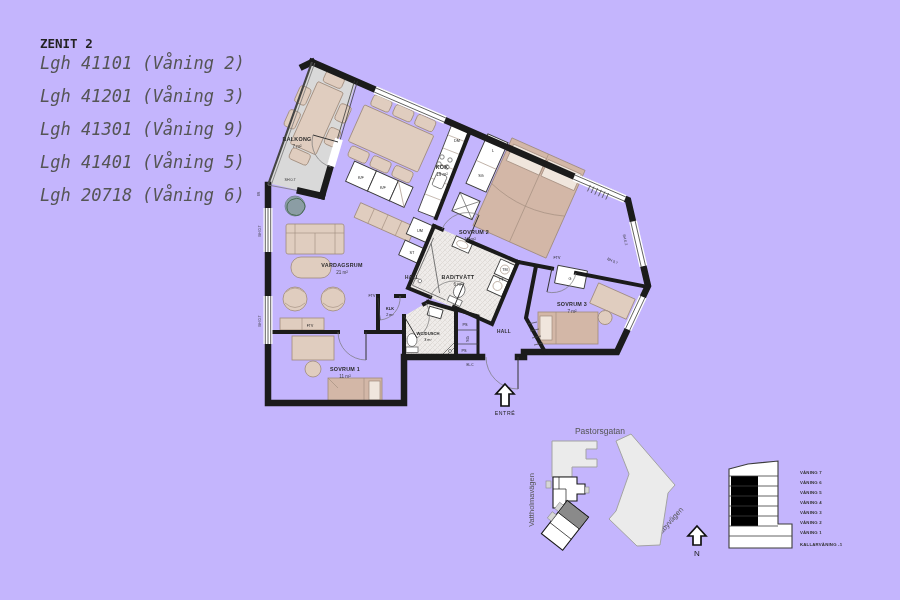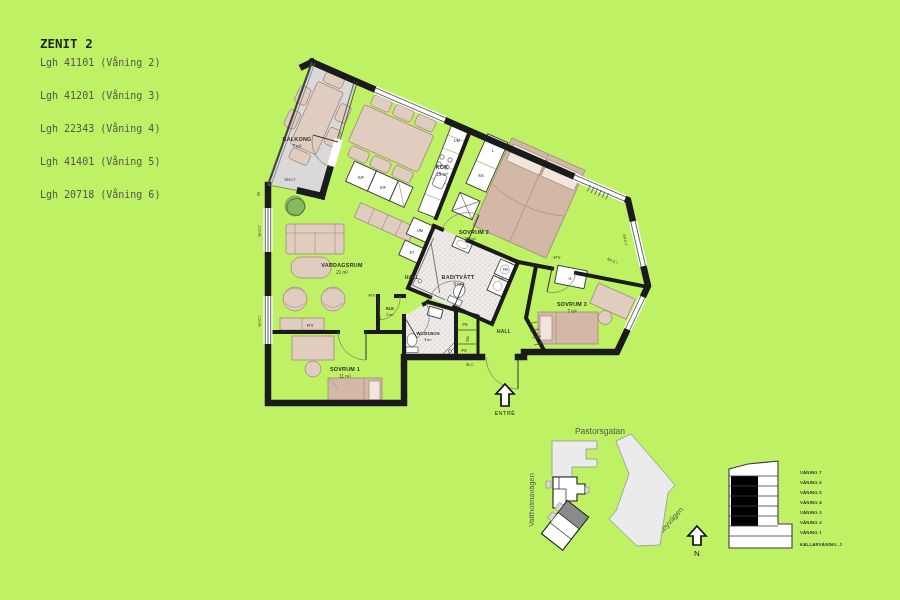--- a/index.html
+++ b/index.html
@@ -1,26 +1,26 @@
 <!DOCTYPE html>
 <html style="--wall: #1b1b1b; --furniture_fill: #e0cdbf; --furniture_stroke: #a08b7c; --bed_fill: #d3b7a7; --balcony_floor: #d9d9d9; --site_building: #ebebeb; --highlight_unit: #8a8a8a; --plant: #5d8a5d;"><head>
 <meta charset="utf-8">
 <style>
   :root{
     --wall:#1b1b1b; --furniture_fill:#e0cdbf; --furniture_stroke:#a08b7c;
     --bed_fill:#d3b7a7; --balcony_floor:#d9d9d9; --site_building:#ebebeb;
     --highlight_unit:#8a8a8a; --plant:#5d8a5d;
   }
   html,body{margin:0;padding:0;background:#fff;}
-  .page{position:relative;width:900px;height:600px;background:#bef264;overflow:hidden;
+  .page{position:relative;width:900px;height:600px;background:#c4b5fd;overflow:hidden;
         font-family:"Liberation Sans",sans-serif;}
   .titleblock{position:absolute;left:40px;top:36px;
         font-family:"DejaVu Sans Mono",monospace;}
   .titleblock .t{font-size:12.5px;font-weight:bold;color:#222;margin:0 0 4px 0;}
-  .titleblock .l{font-size:10px;color:#555;line-height:16.5px;white-space:pre;}
+  .titleblock .l{font-size:17px;color:#555;line-height:16.5px;white-space:pre;font-style:italic;}
   svg{position:absolute;left:0;top:0;}
   
   text{font-family:"Liberation Sans",sans-serif;}
   .room{font-size:5.4px;font-weight:bold;fill:#2b2b2b;letter-spacing:.25px;text-anchor:middle;}
   .area{font-size:4.6px;fill:#3d3d3d;text-anchor:middle;}
   .hall{font-size:4.8px;font-weight:bold;fill:#2b2b2b;letter-spacing:.3px;text-anchor:middle;}
   .fix{font-size:3.8px;fill:#222;text-anchor:middle;}
   .dim{font-size:3.6px;fill:#333;text-anchor:middle;}
   .entre{font-size:5.2px;fill:#222;letter-spacing:.6px;text-anchor:middle;}
   .street{font-size:8.5px;fill:#555;text-anchor:middle;}
@@ -53,21 +53,21 @@
 </style>
 </head>
 <body>
 
 <div class="page">
 
   <div class="titleblock">
     <div class="t">ZENIT 2</div>
     <div class="l"><span>Lgh 41101 (Våning 2)</span><br>
 <span>Lgh 41201 (Våning 3)</span><br>
-<span>Lgh 22343 (Våning 4)</span><br>
+<span>Lgh 41301 (Våning 9)</span><br>
 <span>Lgh 41401 (Våning 5)</span><br>
 <span>Lgh 20718 (Våning 6)</span></div>
   </div>
 
   <svg width="900" height="600" viewBox="0 0 900 600">
     <defs>
       <pattern id="hatch" width="5" height="5" patternUnits="userSpaceOnUse">
         <rect width="5" height="5" fill="#efecea"></rect>
         <path d="M0,5 L5,0" stroke="#d7d2cd" stroke-width="0.7"></path>
         <path d="M0,0 L5,5" stroke="#e2ddd8" stroke-width="0.7"></path>

